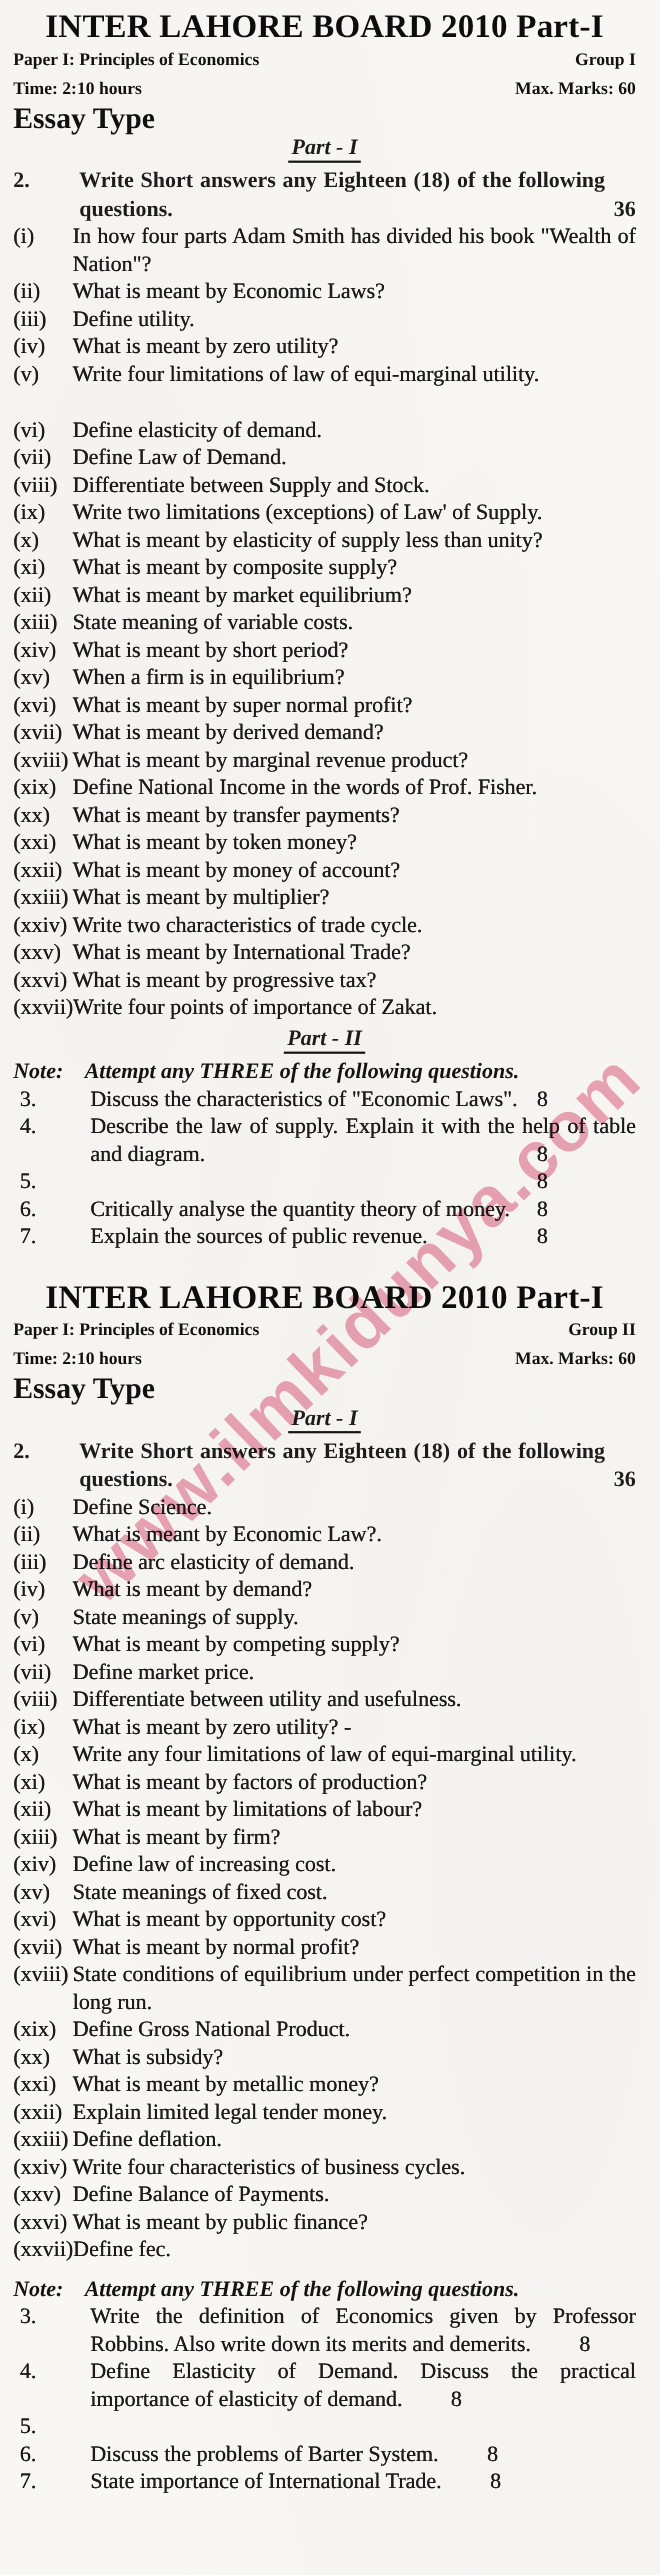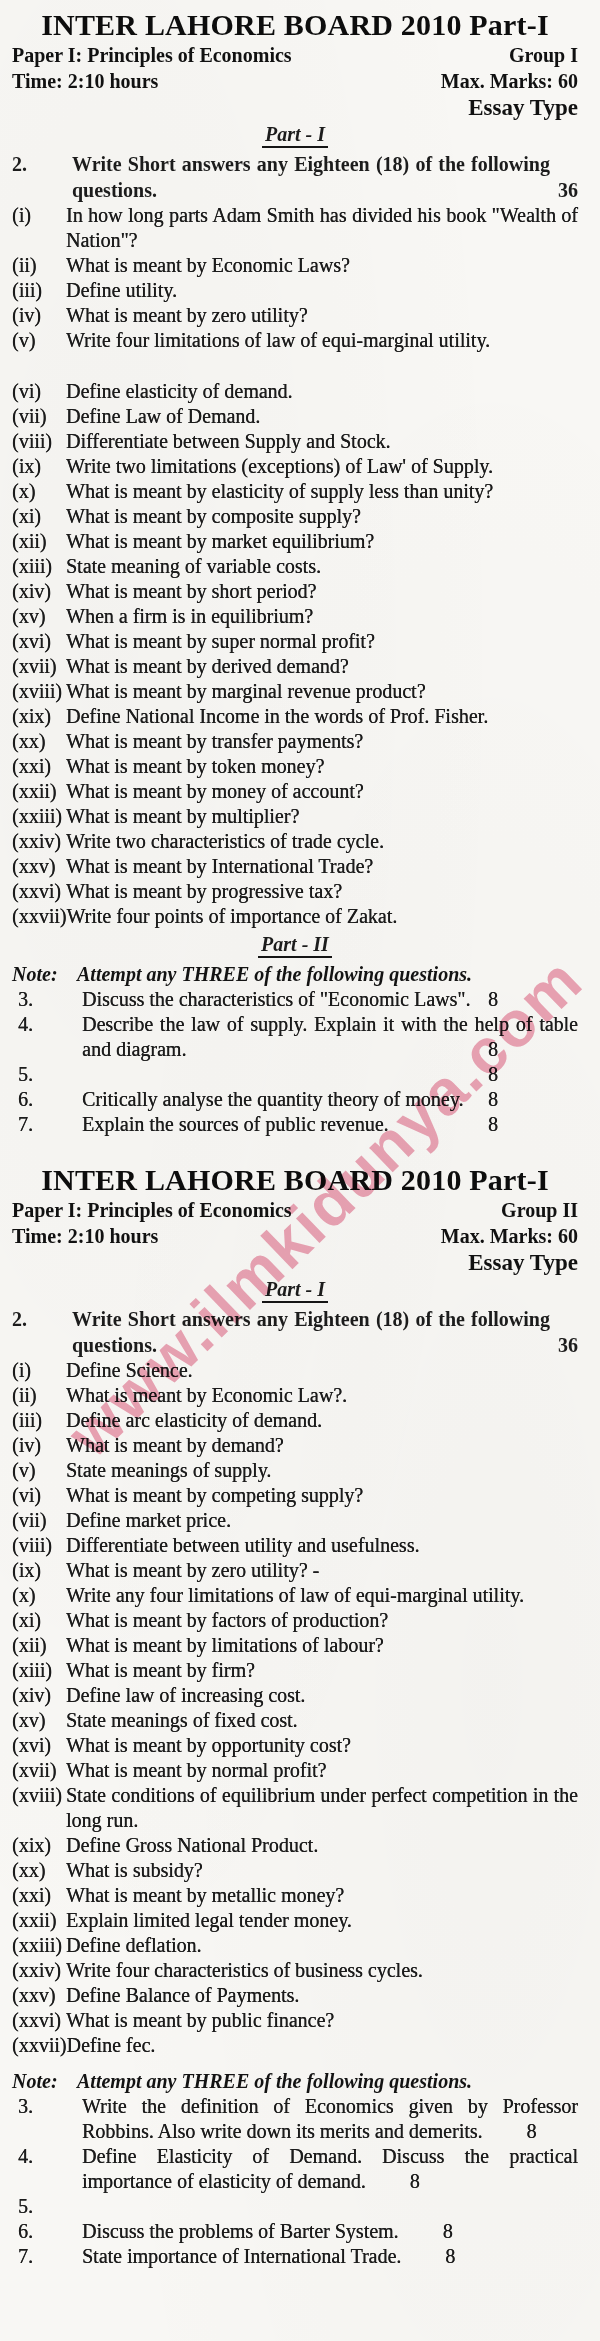--- a/index.html
+++ b/index.html
@@ -17,24 +17,24 @@
     font-size:20px;
     color:#1c1c1c;
   }
   .board-title{
     font-size:30px;line-height:34px;font-weight:bold;
     text-align:center;margin:0;color:#0d0d0d;
     letter-spacing:0.2px;
   }
   .hdr-row{
     display:flex;justify-content:space-between;
-    font-weight:bold;font-size:20px;line-height:26px;color:#111;
+    font-weight:bold;font-size:16px;line-height:26px;color:#111;
   }
   .essay-type{
-    text-align:right;font-weight:bold;font-size:23px;line-height:27px;color:#111;
+    text-align:left;font-weight:bold;font-size:27px;line-height:27px;color:#111;
   }
   .part-head{
     text-align:center;font-size:20px;line-height:26px;margin:0 0 4px;
   }
   .part-head .ph-inner{
     font-weight:bold;font-style:italic;
     border-bottom:2.5px solid #151515;
     padding:0 3px 1px;
   }
   .q2row{
@@ -107,21 +107,21 @@
       <span class="ph-inner">Part - I</span>
     </div>
     <div class="q2row">
       <span class="qnum">2.</span>
       <span class="qtext">Write Short answers any Eighteen (18) of the following questions.</span>
       <span class="q2-marks">36</span>
     </div>
     <div class="qlist">
         <div class="qrow">
           <span class="qnum">(i)</span>
-          <span class="qtext">In how long parts Adam Smith has divided his book "Wealth of Nation"?</span>
+          <span class="qtext">In how four parts Adam Smith has divided his book "Wealth of Nation"?</span>
         </div>
         <div class="qrow">
           <span class="qnum">(ii)</span>
           <span class="qtext">What is meant by Economic Laws?</span>
         </div>
         <div class="qrow">
           <span class="qnum">(iii)</span>
           <span class="qtext">Define utility.</span>
         </div>
         <div class="qrow">

